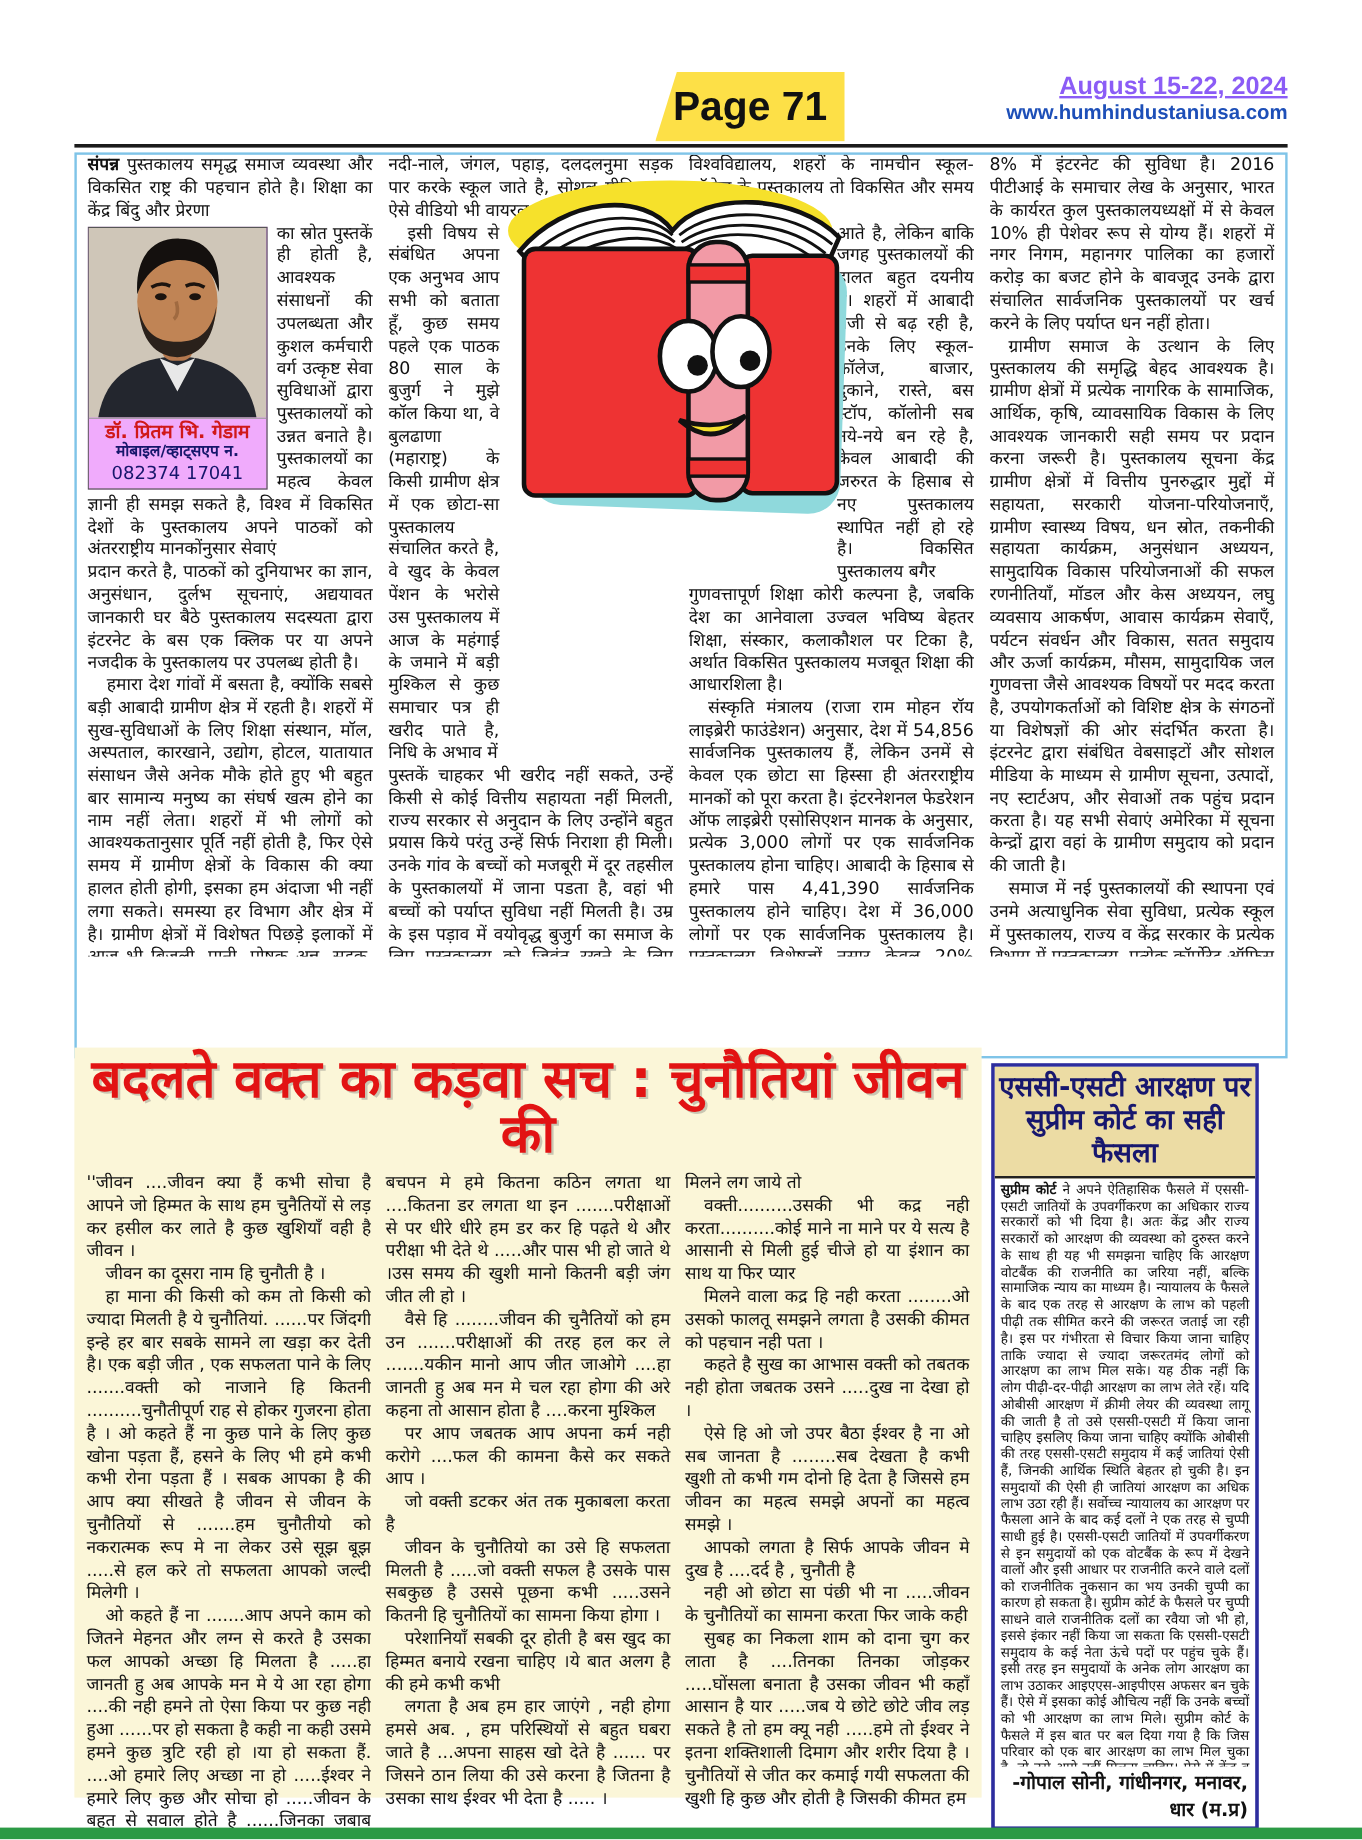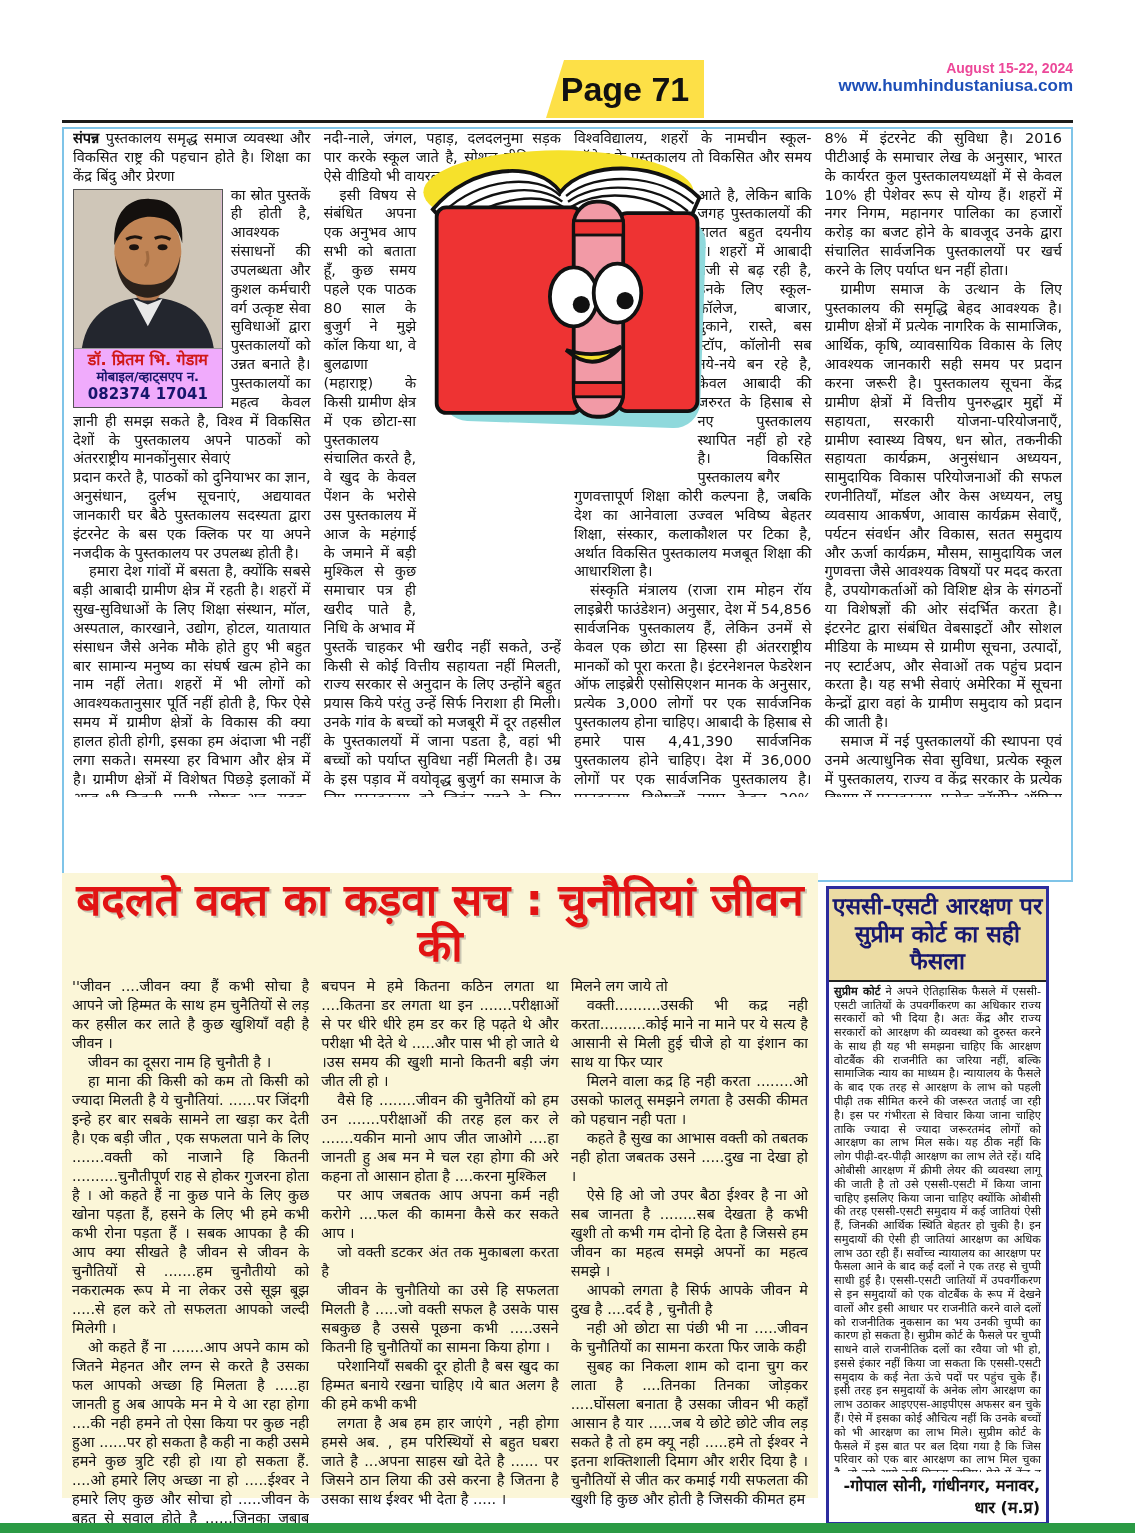--- a/index.html
+++ b/index.html
@@ -8,38 +8,38 @@
   
   .hdr{position:absolute;left:62px;top:60px;width:1011px;height:58px;}
   .banner-green{position:absolute;left:0;top:0;width:478px;height:58px;background:#2b9a45;
       clip-path:polygon(0 0,100% 0,95.5% 100%,0 100%);display:flex;align-items:center;padding-left:30px;box-sizing:border-box;}
   .masthead-main{color:#fff;font-weight:bold;font-size:30px;letter-spacing:.5px;}
   .masthead-usa{color:#fff;font-weight:bold;font-style:italic;font-size:19px;margin-left:10px;margin-top:8px;}
   .badge-yellow{position:absolute;left:484px;top:0;width:158px;height:58px;background:#fde047;
       clip-path:polygon(18px 0,100% 0,100% 100%,0 100%);display:flex;align-items:center;justify-content:center;}
   .badge-yellow span{font-weight:bold;font-size:34px;color:#111;font-family:"Liberation Sans",sans-serif;}
   .hdr-right{position:absolute;right:0;top:0;text-align:right;}
-  .issue-date{color:#ec4899;font-weight:bold;font-size:14px;font-family:"Liberation Sans",sans-serif;}
+  .issue-date{color:#8b5cf6;font-weight:bold;font-size:21px;font-family:"Liberation Sans",sans-serif;text-decoration:underline;}
   .website{color:#1d4fb8;font-weight:bold;font-size:17px;font-family:"Liberation Sans",sans-serif;}
   .hdr-rule{position:absolute;left:62px;top:120px;width:1011px;height:3px;background:#1b1b1b;}
   
   .article1{position:absolute;left:62px;top:127px;width:1011px;height:755px;border:2px solid #7fc4e8;box-sizing:border-box;background:#fff;}
   .a1-headline{margin:2px 0 6px;text-align:center;font-size:49px;font-weight:bold;color:#20209a;line-height:1.12;
       text-shadow:2px 2px 0 #c9d6ea;}
   .a1-body{position:relative;margin:0 9px;height:668px;display:flex;gap:13px;overflow:hidden;}
   .a1col{flex:1;font-size:14.5px;line-height:1.3;overflow:hidden;text-align:justify;}
   .a1col p, .a2col p, .a3-body p{margin:0;text-align:justify;text-indent:16px;}
   p.noind{text-indent:0;}
   .lead{font-weight:bold;}
   .photo-box{float:left;width:63%;border:1px solid #555;background:#f0abfc;margin:3px 8px 4px 0;box-sizing:border-box;}
   .photo-box svg{display:block;width:100%;height:158px;}
   .photo-cap{text-align:center;padding:2px 1px 4px;border-top:1px solid #999;}
   .cap-name{color:#d01818;font-weight:bold;font-size:16px;line-height:1.15;}
   .cap-label{color:#16166b;font-weight:bold;font-size:13px;line-height:1.2;}
-  .cap-phone{color:#16166b;font-weight:bold;font-size:15px;line-height:1.2;}
+  .cap-phone{color:#16166b;font-weight:normal;font-size:15px;line-height:1.2;}
   .narrow-l{width:39%;}
   .narrow-r{margin-left:52%;}
   .book{position:absolute;left:336px;top:8px;width:318px;height:295px;z-index:1;}
   .book svg{width:100%;height:100%;}
   
   .article2{position:absolute;left:62px;top:873px;width:756px;height:625px;background:#fbf6d8;box-sizing:border-box;padding-top:2px;}
   .a2-headline{margin:2px 0 8px;text-align:center;font-size:44px;font-weight:bold;color:#e21313;line-height:1.05;
       text-shadow:2px 2px 0 rgba(110,110,110,.35);}
   .a2-body{display:flex;gap:12px;margin:0 10px;height:550px;overflow:hidden;}
   .a2col{flex:1;font-size:14.5px;line-height:1.31;overflow:hidden;text-align:justify;}

